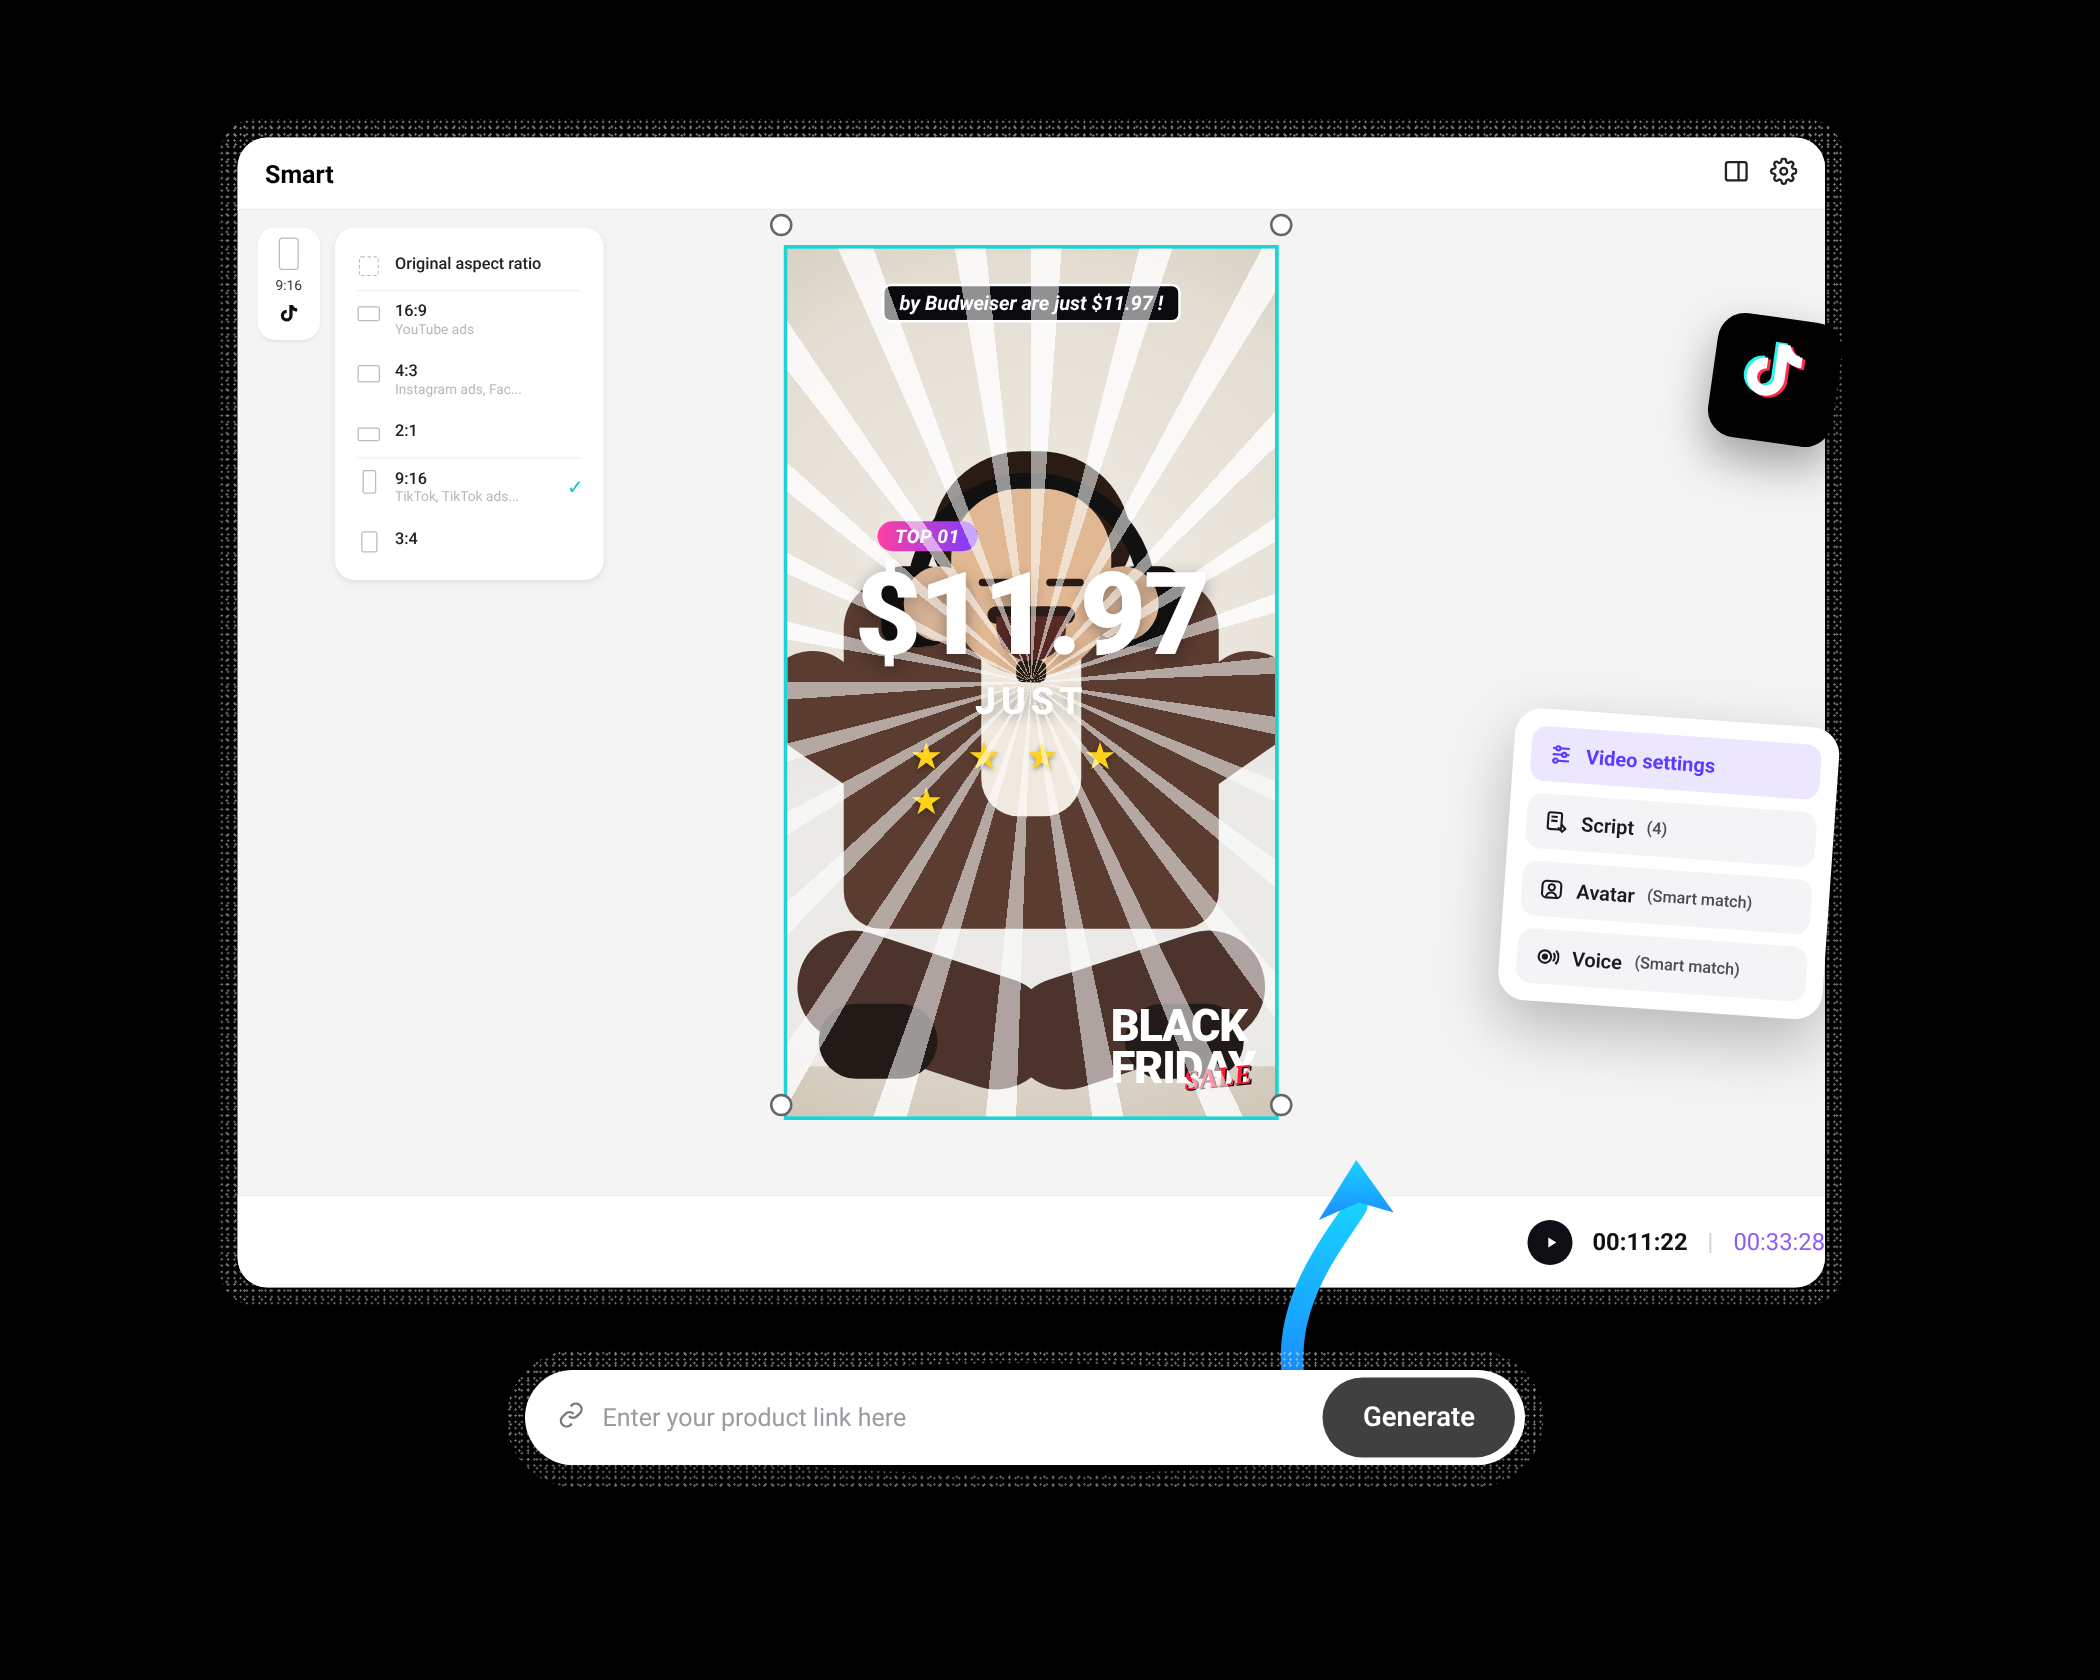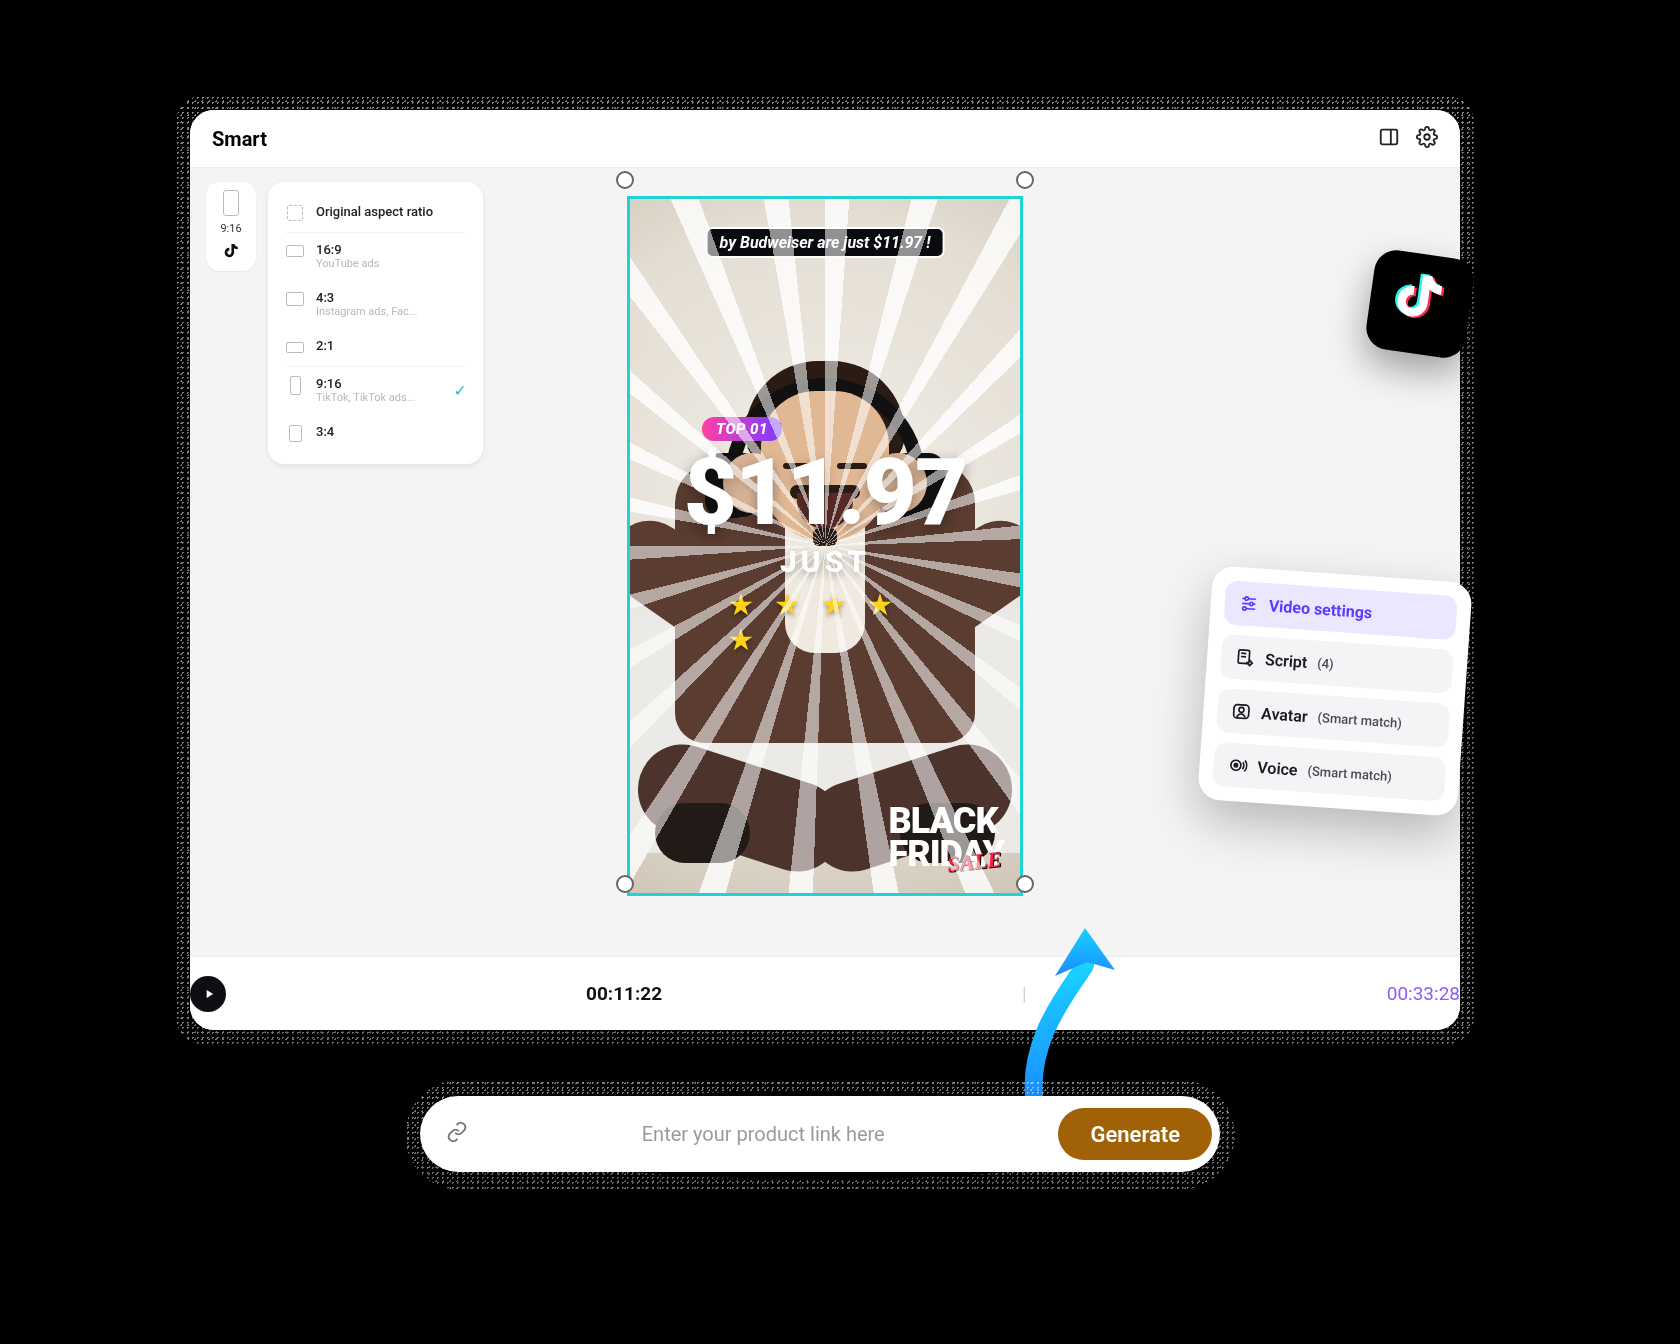--- a/index.html
+++ b/index.html
@@ -255,21 +255,21 @@
     font-family: "Comic Sans MS", cursive;
     font-style:italic; font-weight:800;
     color:#ff1a3c; font-size:22px; transform:rotate(-6deg);
     text-shadow: 1px 1px 0 #000;
   }
 
   
   .play-bar{
     position:absolute; left:0; right:0; bottom:0; height:74px;
     background:#fff; border-top:1px solid #eee;
-    display:flex; align-items:center; justify-content:space-between;
+    display:flex; align-items:center; justify-content:flex-end;
     gap:16px;
   }
   .play-btn{
     width:36px; height:36px; border-radius:50%; background:#0e0e14;
     display:flex; align-items:center; justify-content:center;
   }
   .play-btn svg{ width:14px; height:14px; fill:#fff; margin-left:2px;}
   .time-cur{ font-weight:700; font-size:19px; color:#111;}
   .time-sep{ color:#cfcfd4; font-size:19px;}
   .time-dur{ color:#8b5cf6; font-size:19px;}
@@ -308,29 +308,28 @@
     width:140px; height:190px; pointer-events:none;
   }
 
   
   .gen-pill{
     position:absolute; left:420px; top:1096px;
     width:800px; height:76px; border-radius:999px;
     background:#fff; display:flex; align-items:center;
     padding:8px 8px 8px 26px; gap:14px;
     box-shadow: 0 18px 40px rgba(0,0,0,.28);
-    text-align: center;
   }
   .gen-pill .link-ic{ color:#777; }
   .gen-input{
     flex:1; font-size:20px; color:#9a9aa1;
   }
   .gen-btn{
-    height:52px; padding:0 32px; border-radius:999px;
-    background:#a16207; color:#fff; font-size:22px; font-weight:600;
+    height:64px; padding:0 32px; border-radius:999px;
+    background:#404040; color:#fff; font-size:22px; font-weight:600;
     display:flex; align-items:center;
   }
   .pill-noise{
     position:absolute; left:405px; top:1080px; width:830px; height:110px;
     border-radius:999px;
     background-image:
       radial-gradient(rgba(255,255,255,.9) 1px, transparent 1px),
       radial-gradient(rgba(255,255,255,.9) 1px, transparent 1px);
     background-size: 5px 5px, 7px 7px;
     -webkit-mask: radial-gradient(closest-side, transparent 80%, #000 82%);

